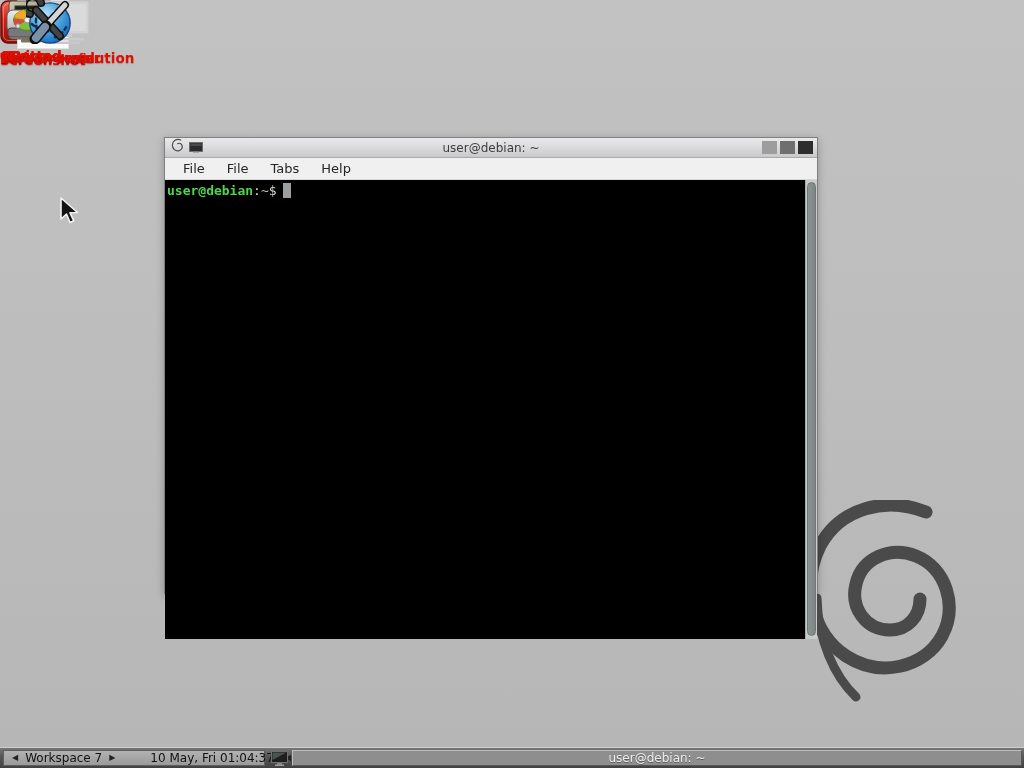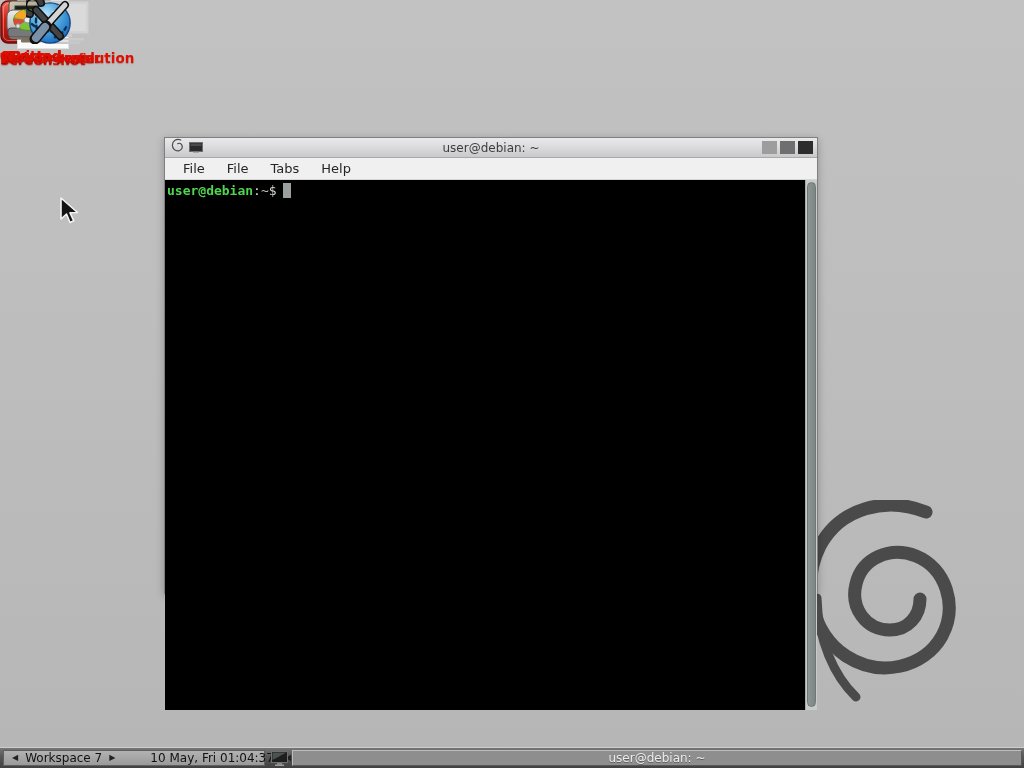--- a/index.html
+++ b/index.html
@@ -51,21 +51,21 @@
   #btn-max { background:#6f6f6f; }
   #btn-close { background:#2d2d2d; }
 
   #menubar {
     height:22px; background:#f0f0f0; border-bottom:1px solid #d6d6d6;
     display:flex; align-items:center; padding-left:12px;
     font-size:13px; color:#262626;
   }
   .menu-item { padding:2px 6px; margin-right:10px; }
 
-  #term-content { position:relative; height:530px; background:#000; overflow:hidden; }
+  #term-content { position:relative; height:459px; background:#000; overflow:hidden; }
   #prompt-line {
     padding:3px 0 0 2px; font-family:"DejaVu Sans Mono","Liberation Mono",monospace;
     font-size:13px; line-height:16px; white-space:pre;
   }
   .p-user { color:#4fd64f; font-weight:bold; }
   .p-dim  { color:#d3d7cf; }
   .p-path { color:#b9c6b2; }
   #cursor-block { display:inline-block; width:8px; height:15px; background:#9aa0a0; margin-left:6px; vertical-align:text-bottom; }
 
   #scrollbar {

